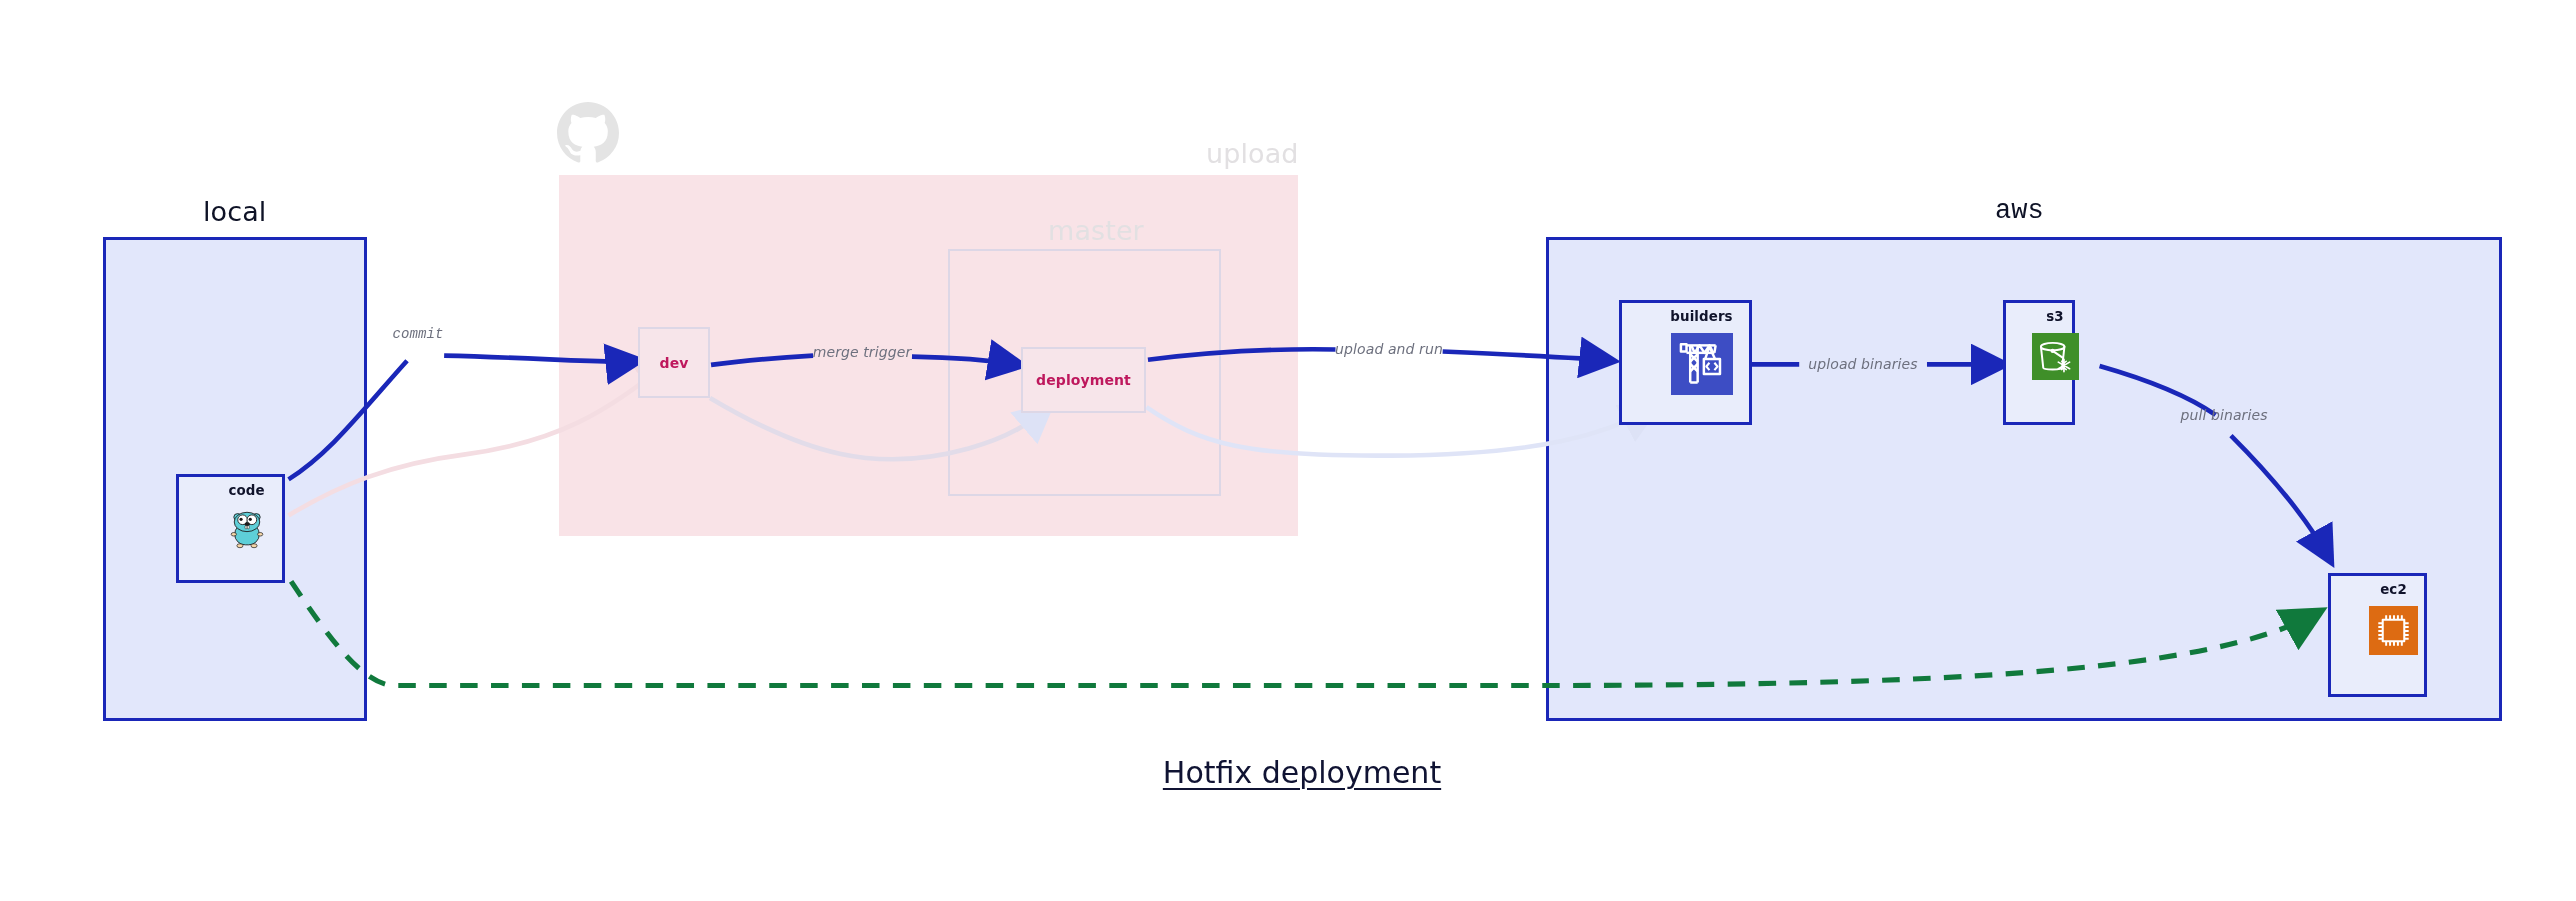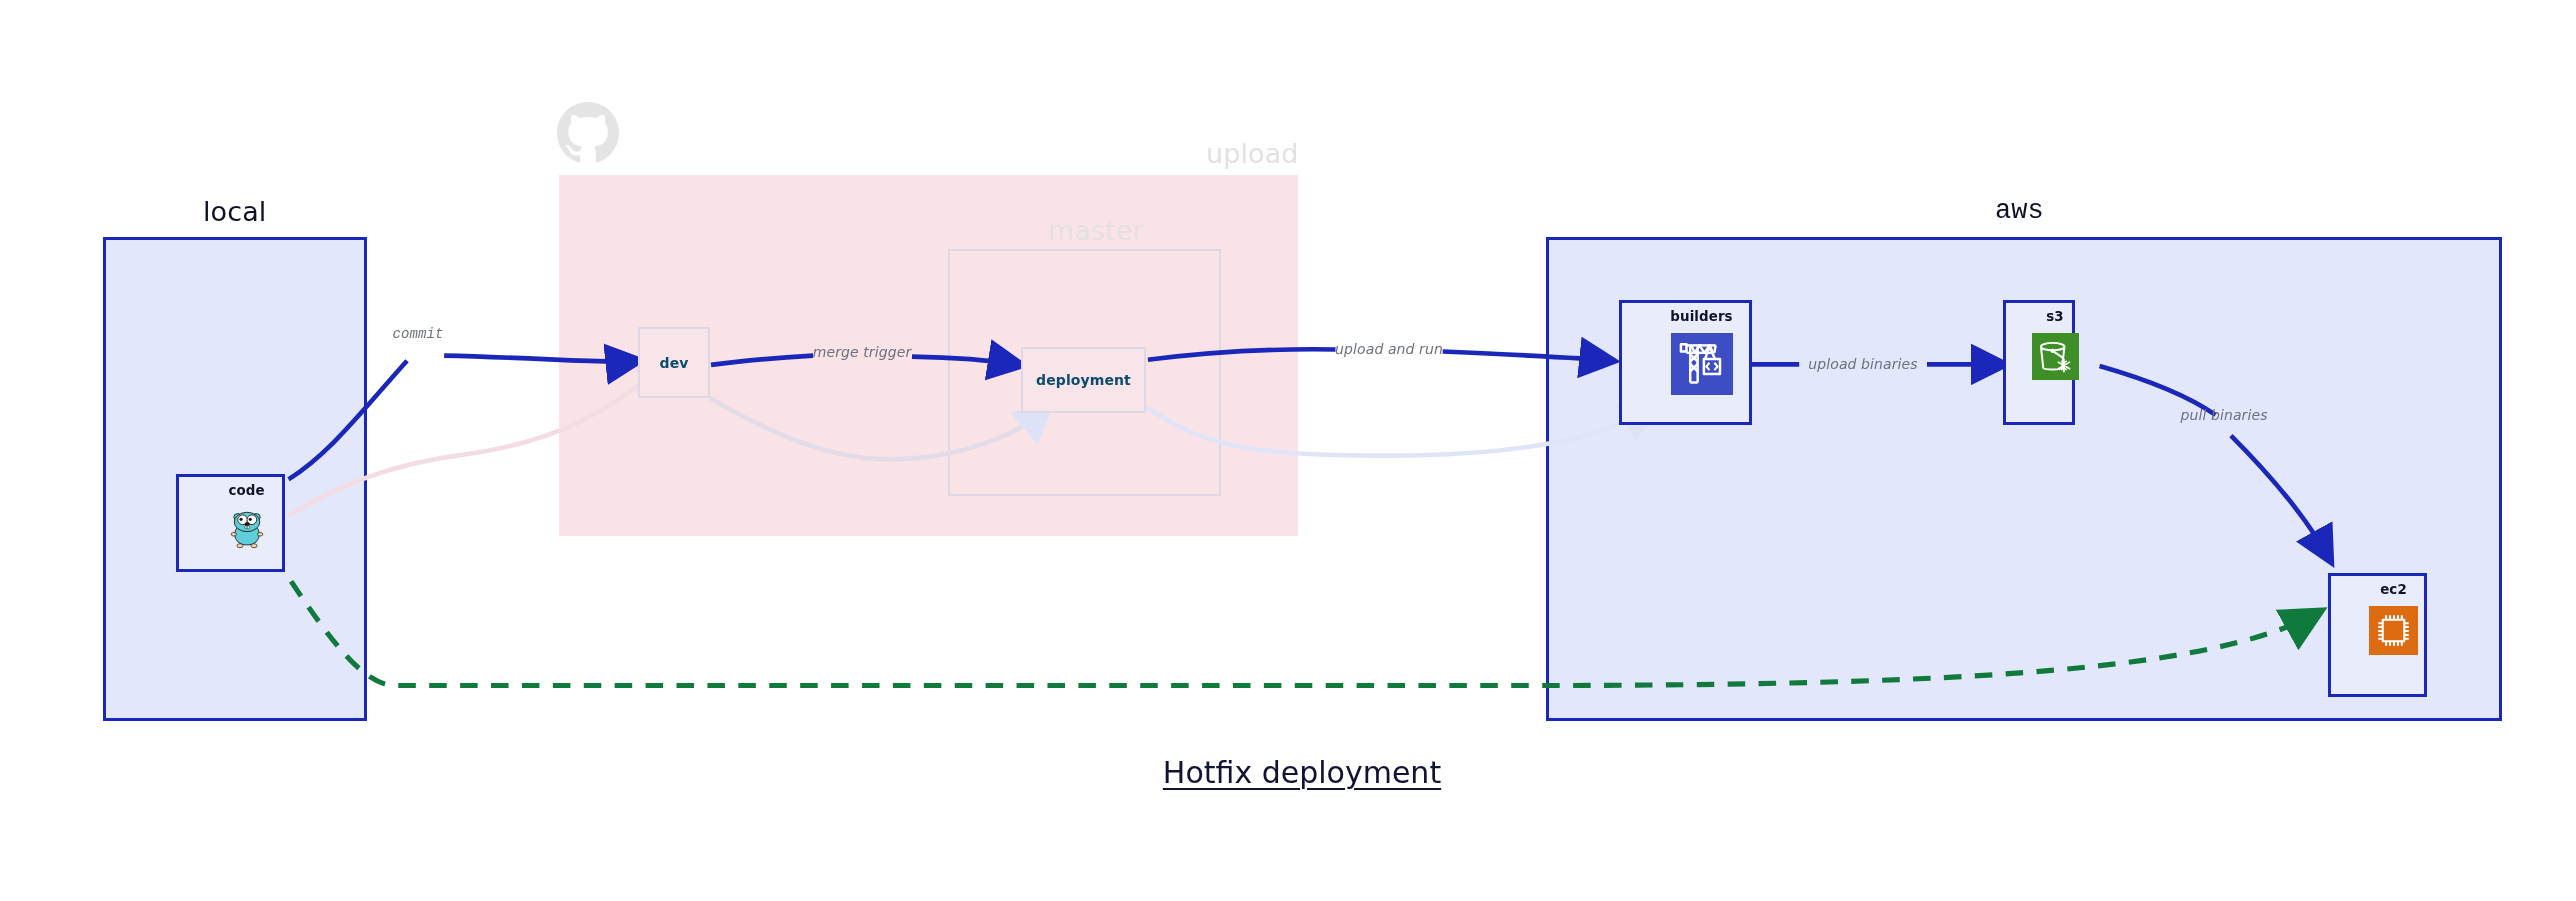--- a/index.html
+++ b/index.html
@@ -16,21 +16,21 @@
      font-size:27px;font-weight:400;color:#0e1226;letter-spacing:0.1px;}
   .cluster-label.faded-txt{color:#e2e0e2;}
 
   
   .node{position:absolute;box-sizing:border-box;display:flex;flex-direction:column;
         align-items:center;}
   .node.solid{border:3.1px solid #1a27b8;background:#e9edfb;padding-left:32px;}
   .node.faded{border:2.1px solid #ddd7e6;background:#f7e5ea;}
   .node-label{font-size:13.4px;font-weight:700;color:#10132b;margin-top:7.2px;
               letter-spacing:0.1px;line-height:1;}
-  .node-label.faded-txt{color:#0c4a6e;font-size:14px;}
+  .node-label.faded-txt{color:#be185d;font-size:14px;}
   .node-icon{margin-top:9.3px;line-height:0;}
 
   
   #edges{position:absolute;left:0;top:0;width:2604px;height:902px;
          pointer-events:none;}
 
   
   .elabel{position:absolute;white-space:nowrap;font-style:italic;
           font-size:14px;color:#6d707e;background:transparent;
           transform:translate(-50%,-50%);letter-spacing:0.1px;}
@@ -113,21 +113,21 @@
     <path d="M 565,1128 C 640,1240 700,1322 760,1330 L 2960,1330
              C 3820,1330 4300,1300 4500,1188" fill="none" stroke="#10793c" stroke-width="10" stroke-dasharray="34 26" stroke-linecap="butt" marker-end="url(#ah-green)"></path>
   </svg>
 
   <span class="elabel" style="left:418px;top:334px;font-family:Liberation Mono, monospace;">commit</span>
   <span class="elabel" style="left:862px;top:352px;">merge trigger</span>
   <span class="elabel" style="left:1389px;top:349px;">upload and run</span>
   <span class="elabel" style="left:1863px;top:364px;">upload binaries</span>
   <span class="elabel" style="left:2224px;top:415px;">pull binaries</span>
 
-  <div class="node solid" style="left:176px;top:474px;width:109px;height:98px;">
+  <div class="node solid" style="left:176px;top:474px;width:109px;height:109px;">
     <span class="node-label">code</span>
     <span class="node-icon">
       <svg width="44" height="44" viewBox="0 0 100 100">
 
         <ellipse cx="29" cy="23" rx="9" ry="8" fill="#5ecfd8" stroke="#1c1c1c" stroke-width="2"></ellipse>
         <ellipse cx="71" cy="23" rx="9" ry="8" fill="#5ecfd8" stroke="#1c1c1c" stroke-width="2"></ellipse>
 
         <rect x="22" y="38" width="56" height="48" rx="24" fill="#5ecfd8" stroke="#1c1c1c" stroke-width="2"></rect>
 
         <ellipse cx="50" cy="34" rx="29" ry="22" fill="#5ecfd8" stroke="#1c1c1c" stroke-width="2"></ellipse>

